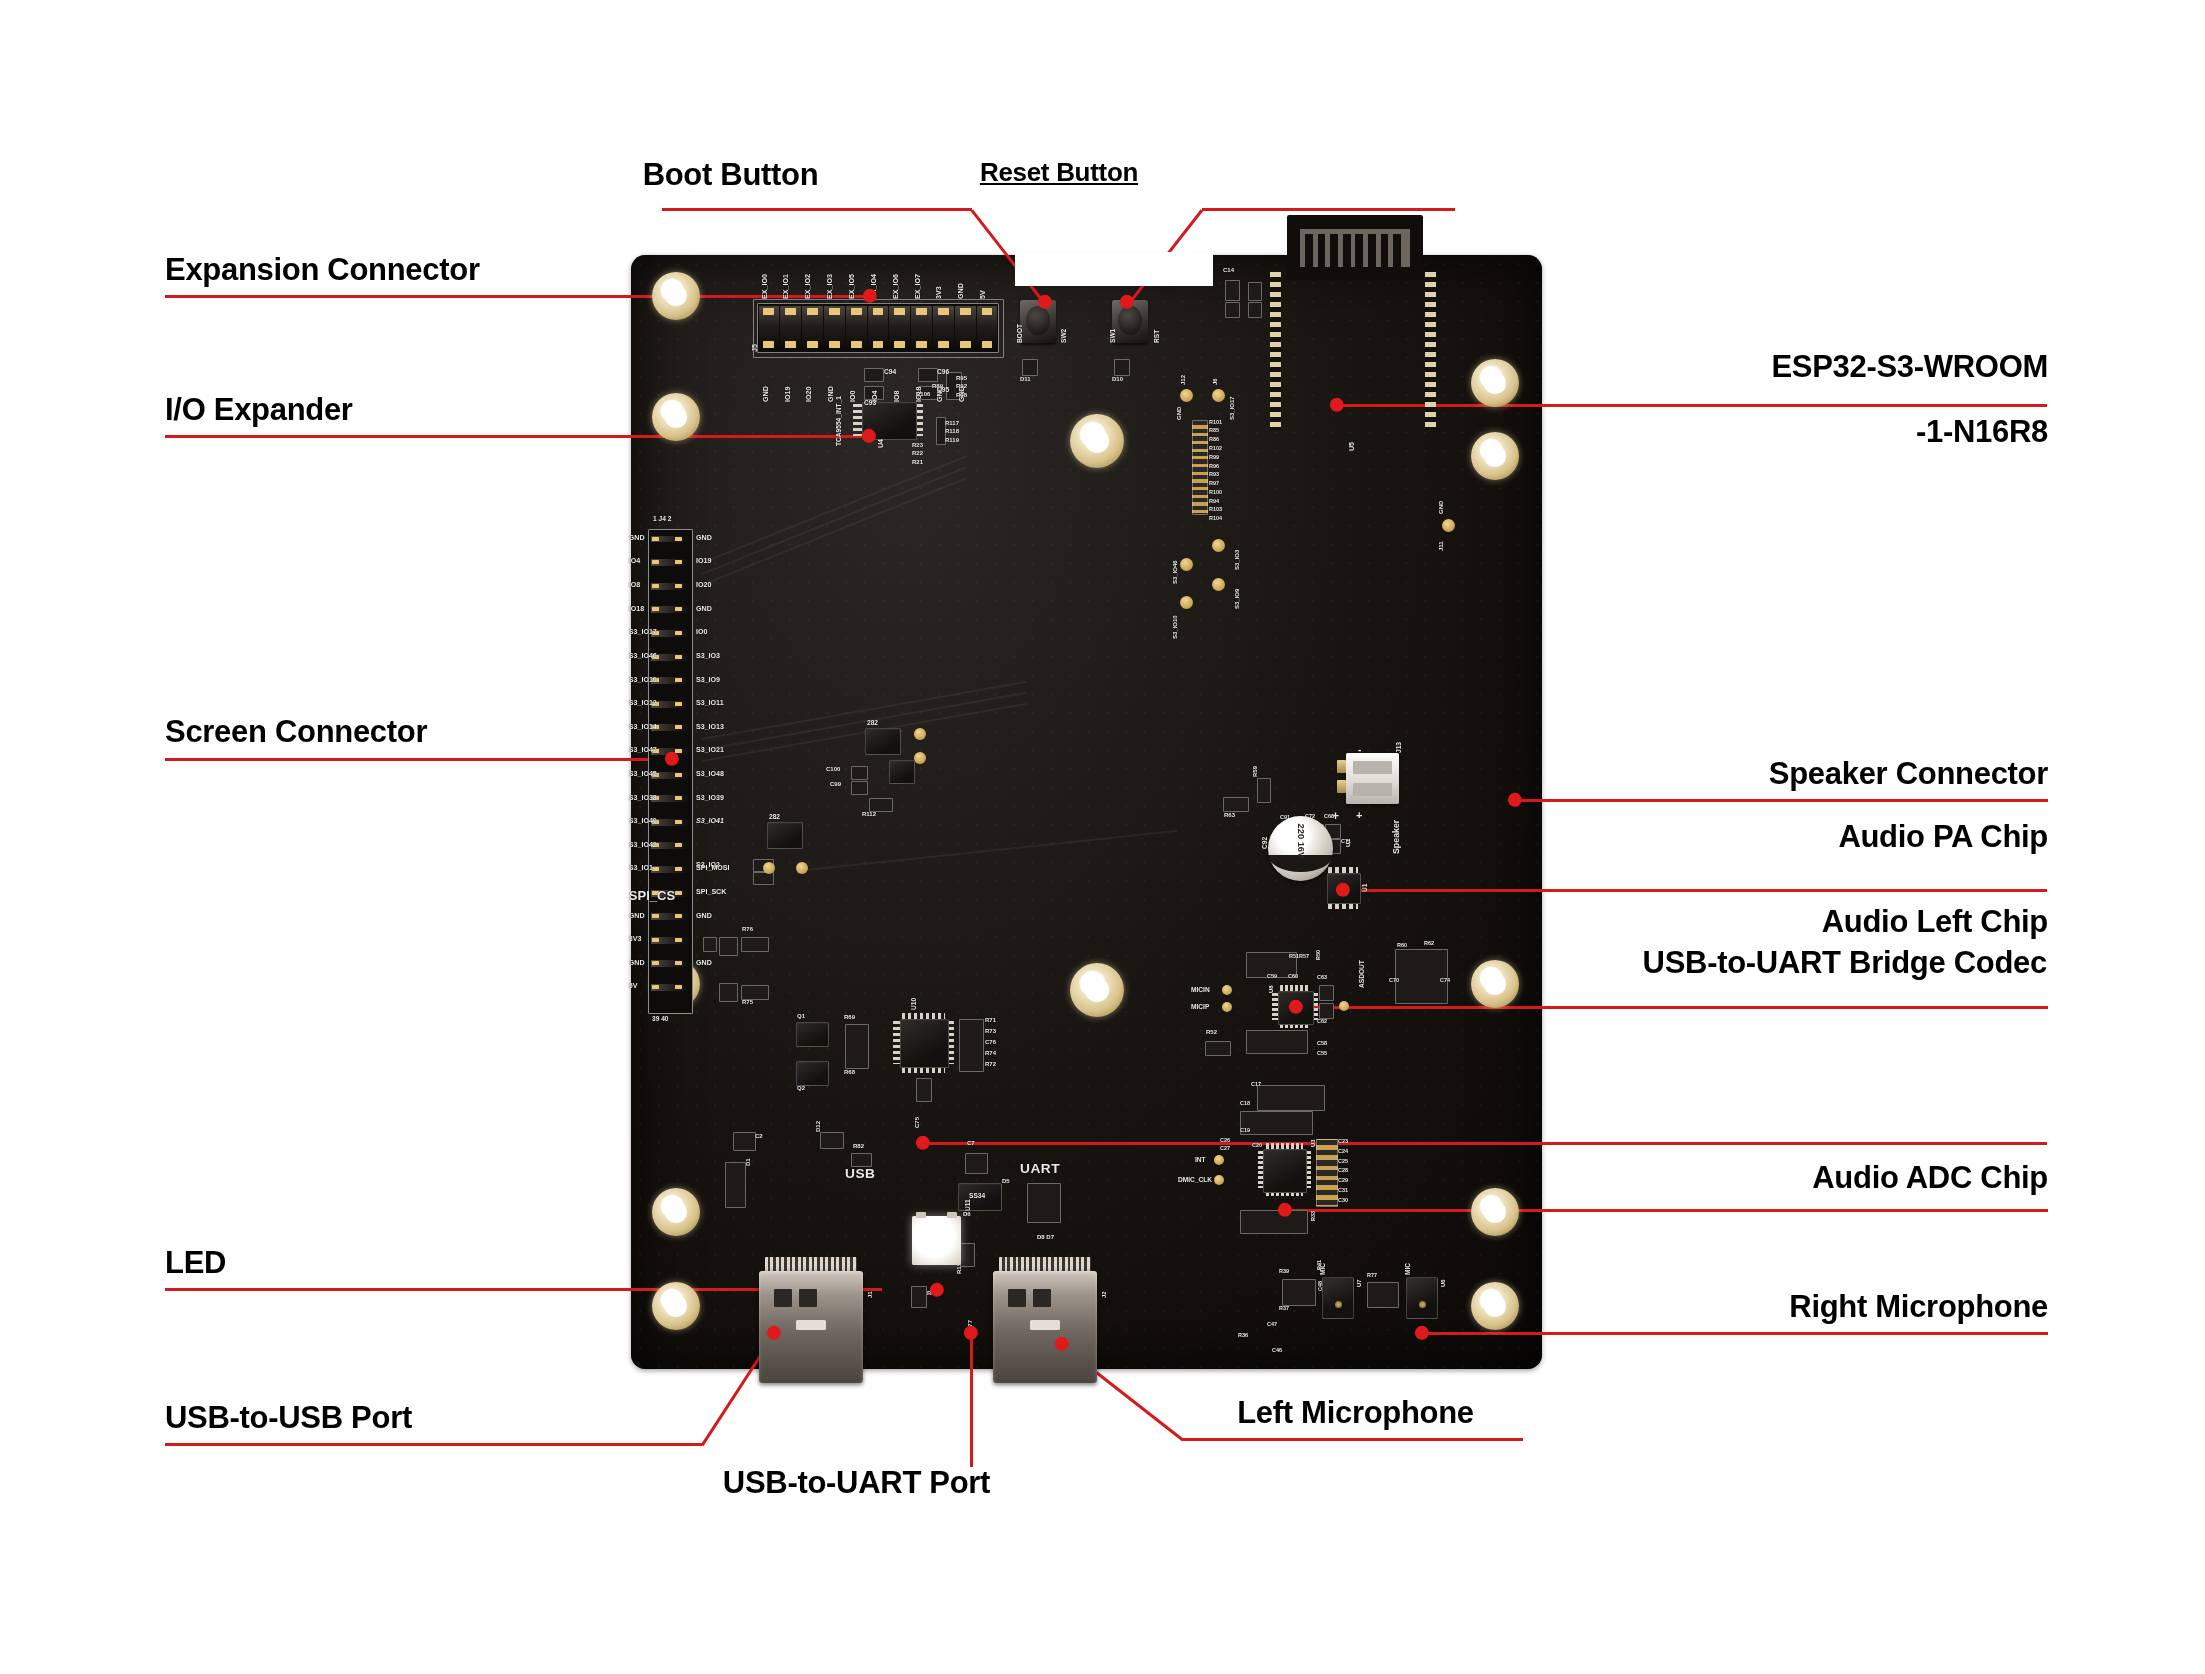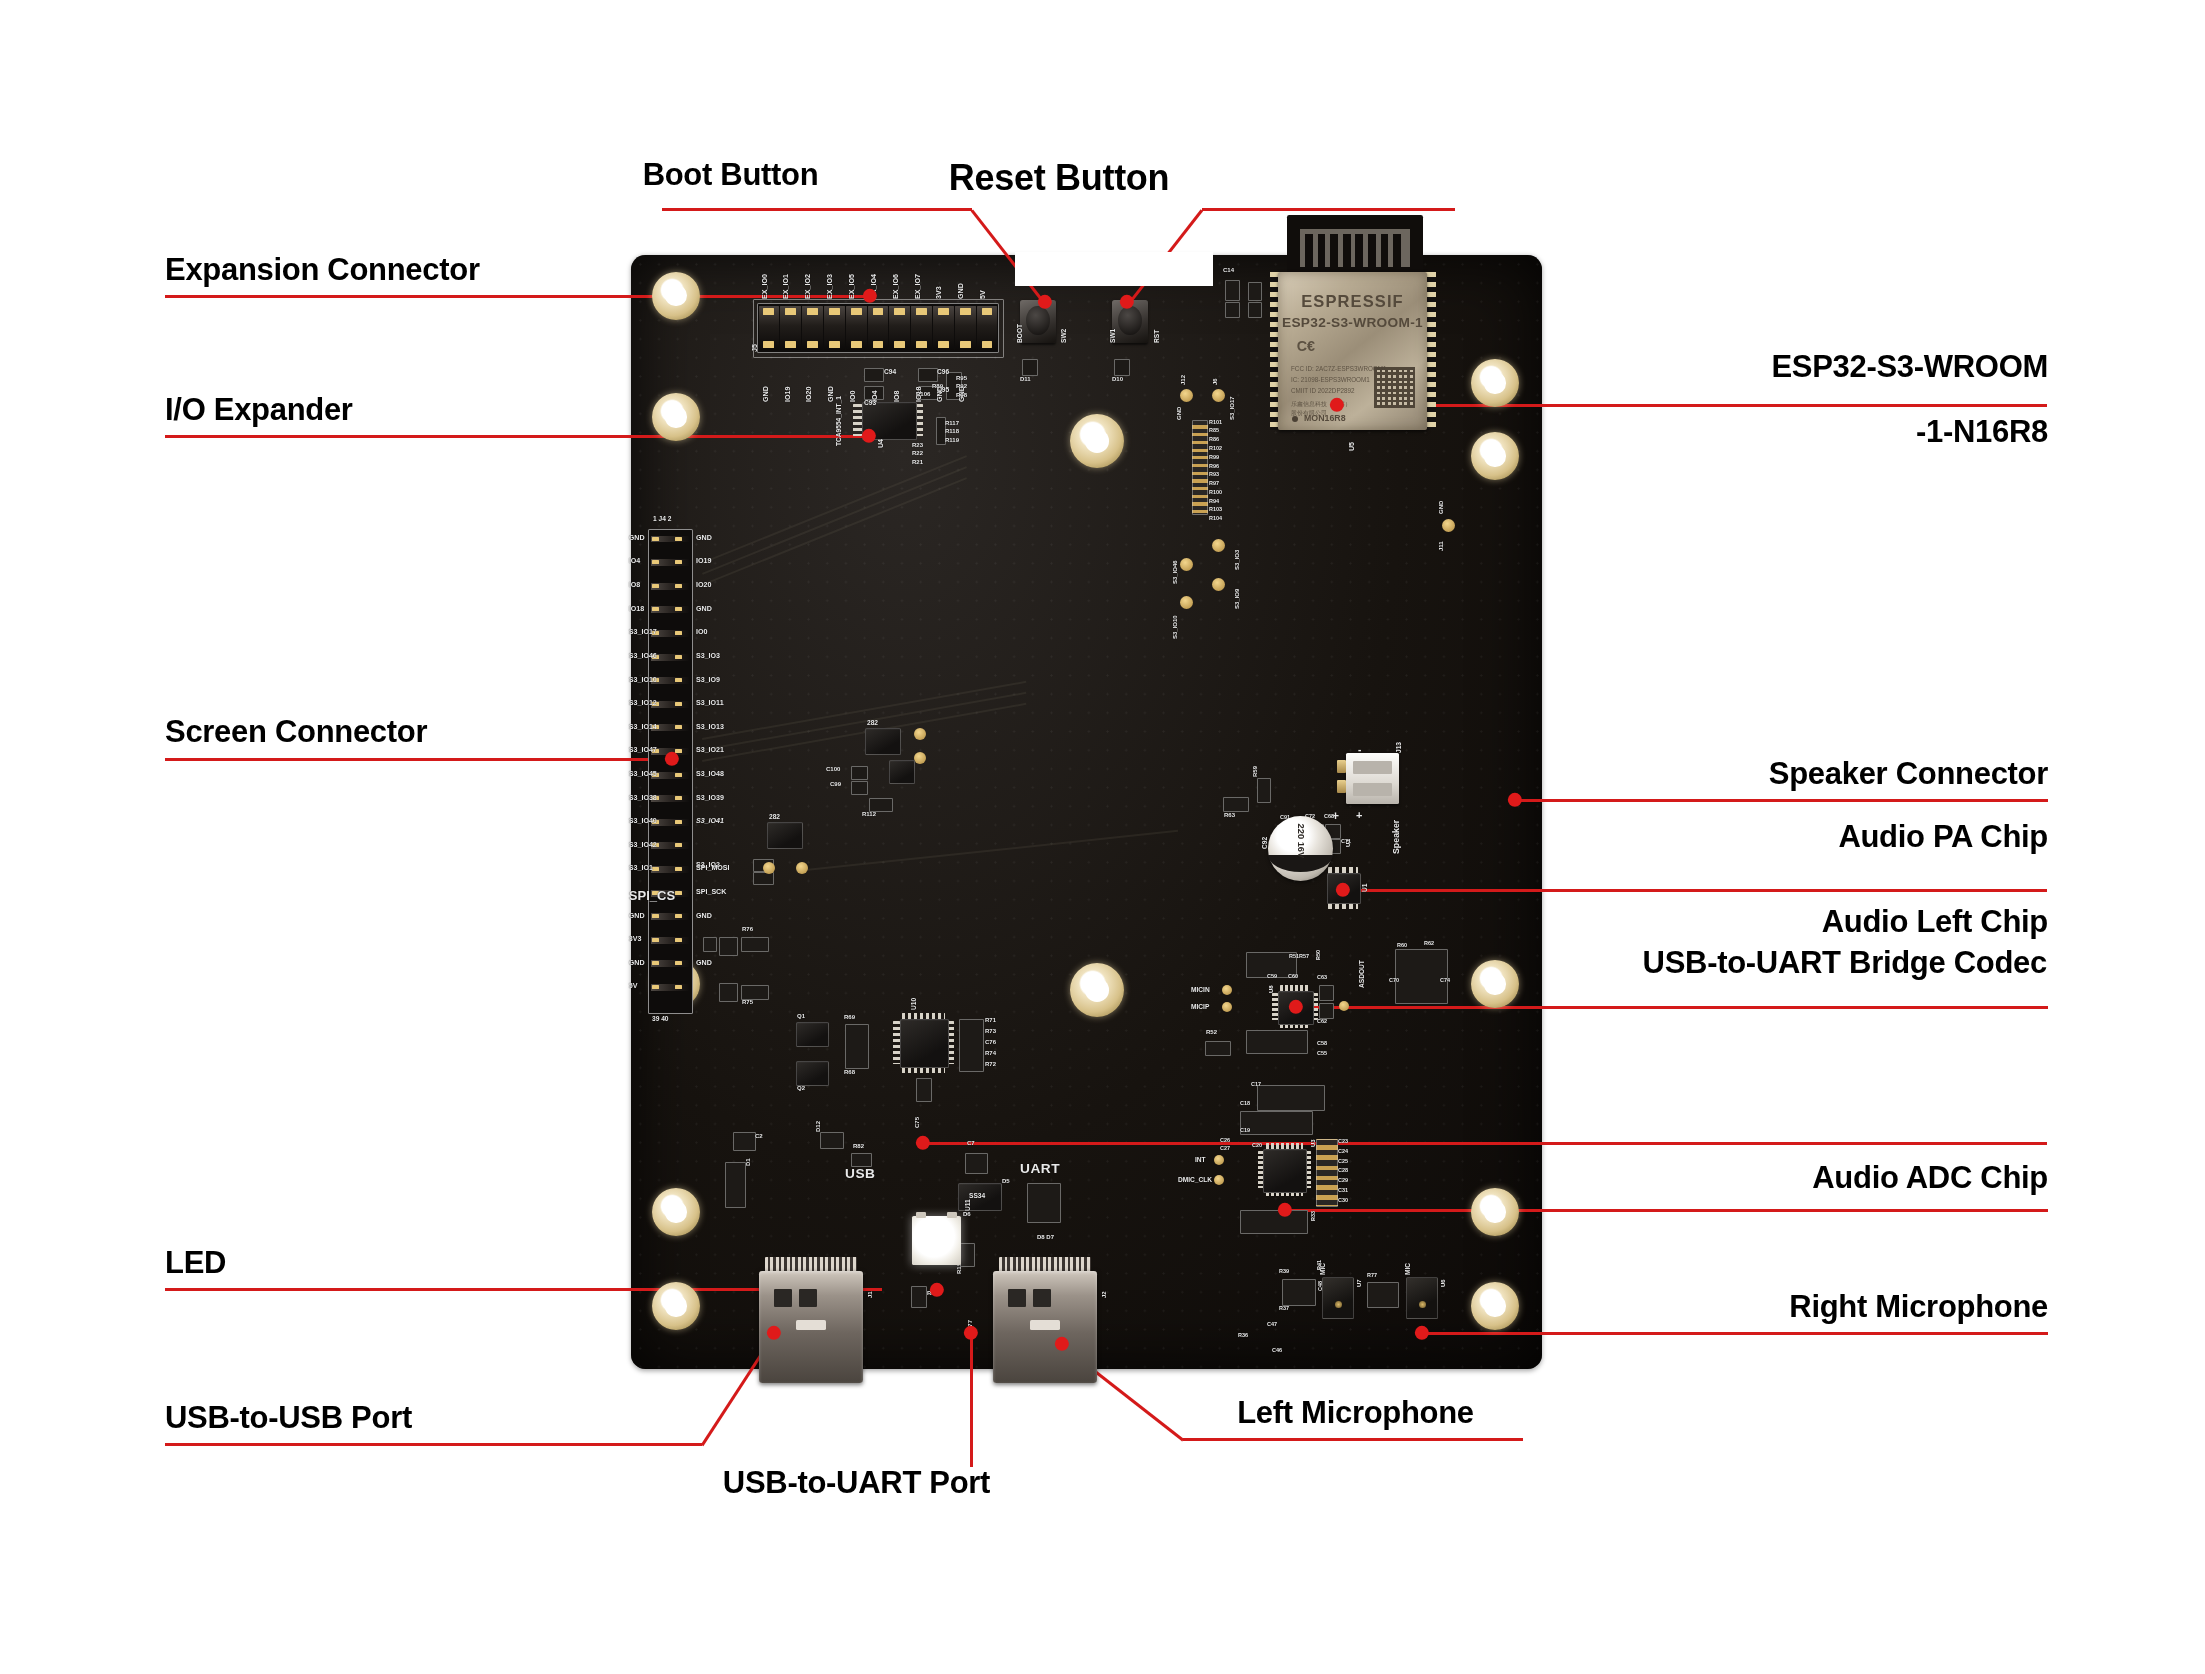--- a/index.html
+++ b/index.html
@@ -272,32 +272,20 @@
 
   <div class="pad" style="left:391px;top:104px;width:14.3px;height:15.4px;"></div>
   <div class="silk" style="left:389px;top:121px;font-size:6px;">D11</div>
   <div class="pad" style="left:483px;top:104px;width:14.3px;height:15.4px;"></div>
   <div class="silk" style="left:481px;top:121px;font-size:6px;">D10</div>
 
   <div id="esp" style="left:637px;top:-40px;width:170px;height:258px;">
     <div class="ant"></div>
     <div class="castl" style="left:2.2px;"></div>
     <div class="castl" style="right:2.2px;"></div>
-    <div class="shield">
-      <div class="brand">ESPRESSIF</div>
-      <div class="pn">ESP32-S3-WROOM-1</div>
-      <div class="ce">C€</div>
-      <div class="fine" style="top:93px;">FCC ID: 2AC7Z-ESPS3WROOM1</div>
-      <div class="fine" style="top:104px;">IC: 21098-ESPS3WROOM1</div>
-      <div class="fine" style="top:115px;">CMIIT ID   2022DP2892</div>
-      <div class="fine" style="top:128px;font-size:6px;">乐鑫信息科技（上海）</div>
-      <div class="fine" style="top:137px;font-size:6px;">股份有限公司</div>
-      <div class="qr"></div>
-      <div class="mon">MON16R8</div>
-    </div>
     <div class="silk v" style="left:80px;top:236px;font-size:7.1px;">U5</div>
   </div>
   <div class="pad" style="left:594px;top:25px;width:13px;height:18.7px;"></div>
   <div class="pad" style="left:594px;top:47px;width:13px;height:14.3px;"></div>
   <div class="pad" style="left:617px;top:27.4px;width:12px;height:16.5px;"></div>
   <div class="pad" style="left:617px;top:47px;width:12px;height:14.3px;"></div>
   <div class="silk" style="left:592px;top:12px;font-size:6px;">C14</div>
 
   <div class="chip" style="left:231px;top:147px;width:53px;height:36px;"></div>
   <div class="smdw" style="left:222px;top:149px;width:8.8px;height:32px;
@@ -729,21 +717,21 @@
 <div class="label l" style="left:165px;top:1402px;font-size:31px;">USB-to-USB Port</div>
 <div class="lead h" style="left:165px;top:1443px;width:537px;"></div>
 <div class="diag" style="left:702px;top:1444px;width:133px;transform:rotate(-57deg);"></div>
 <div class="dot" style="left:774px;top:1333px;"></div>
 
 <div class="label c" style="left:604px;top:159px;width:253px;font-size:31px;">Boot Button</div>
 <div class="lead h" style="left:662px;top:208px;width:310px;"></div>
 <div class="diag" style="left:972px;top:209px;width:119px;transform:rotate(52deg);"></div>
 <div class="dot" style="left:1045px;top:302px;"></div>
 
-<div class="label c" style="left:922px;top:159px;width:274px;font-size:36px;">Reset Button</div>
+<div class="label c" style="left:922px;top:159px;width:274px;font-size:26px;text-decoration:underline;">Reset Button</div>
 <div class="lead h" style="left:1202px;top:208px;width:253px;"></div>
 <div class="diag" style="left:1202px;top:209px;width:121px;transform:rotate(128deg);"></div>
 <div class="dot" style="left:1127px;top:302px;"></div>
 
 <div class="label c" style="left:659px;top:1467px;width:395px;font-size:31px;">USB-to-UART Port</div>
 <div class="lead v" style="left:970px;top:1334px;height:133px;"></div>
 <div class="dot" style="left:971px;top:1333px;"></div>
 
 <div class="label c" style="left:1180px;top:1397px;width:351px;font-size:31px;">Left Microphone</div>
 <div class="lead h" style="left:1183px;top:1438px;width:340px;"></div>

